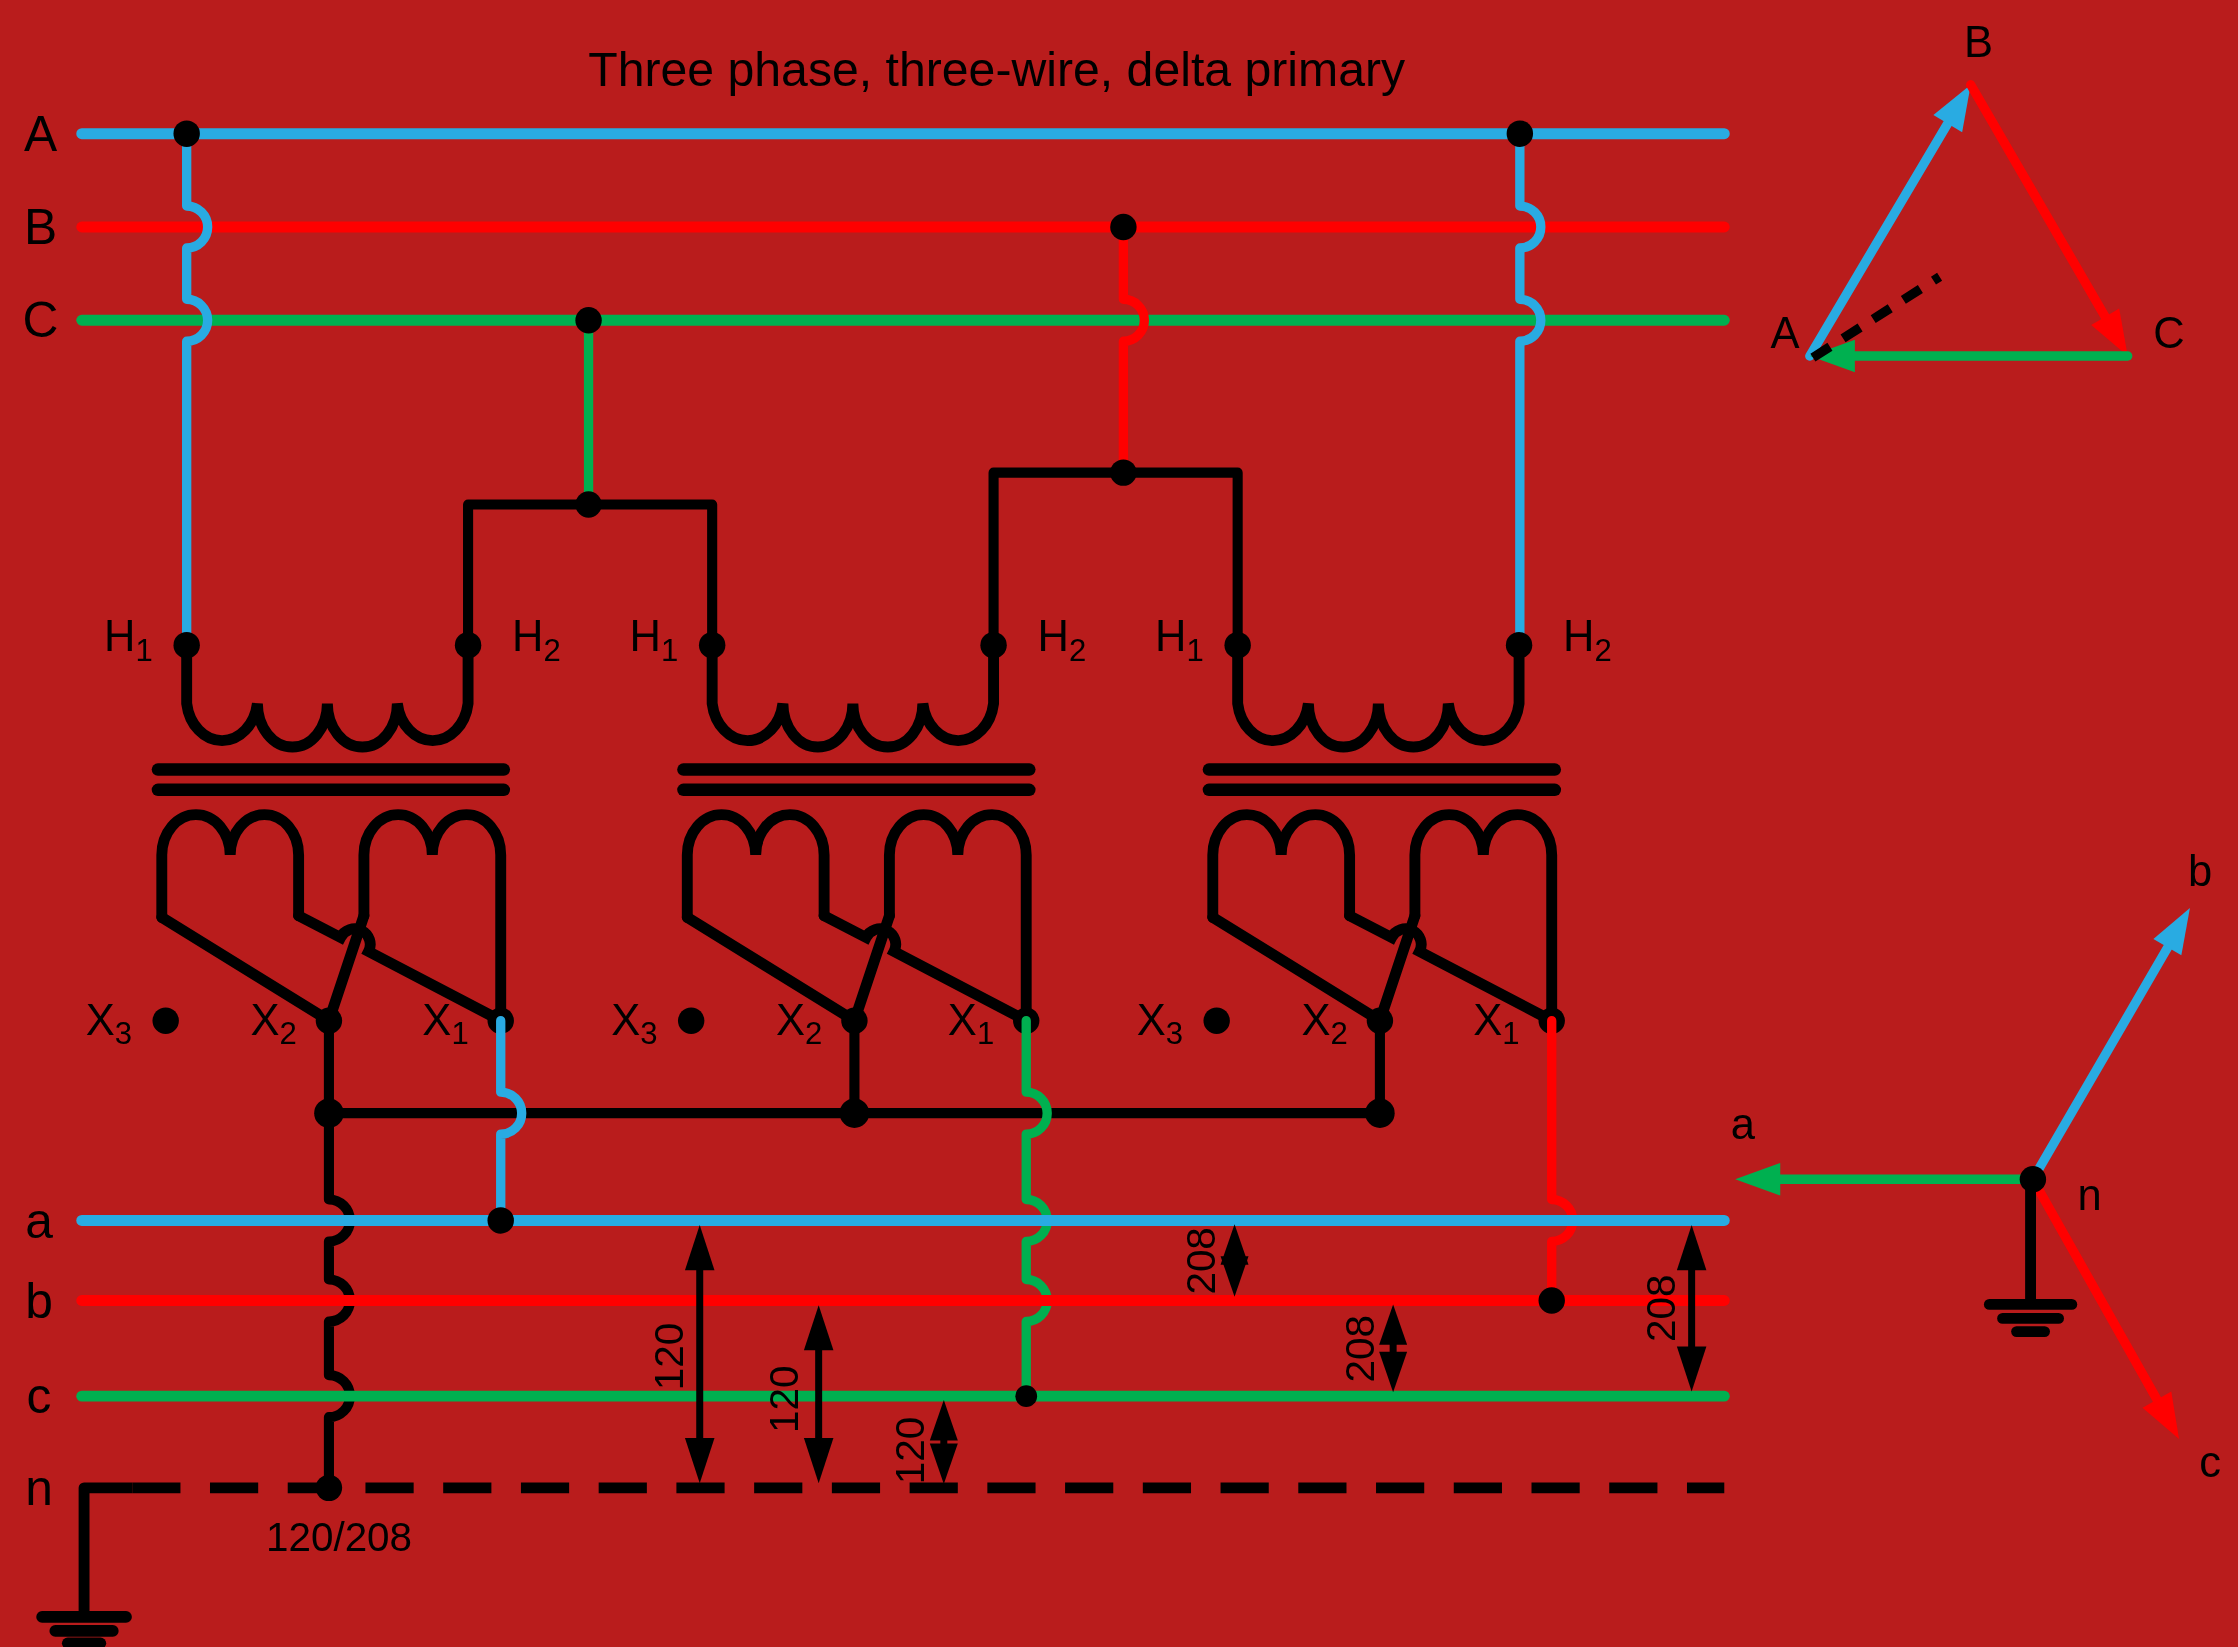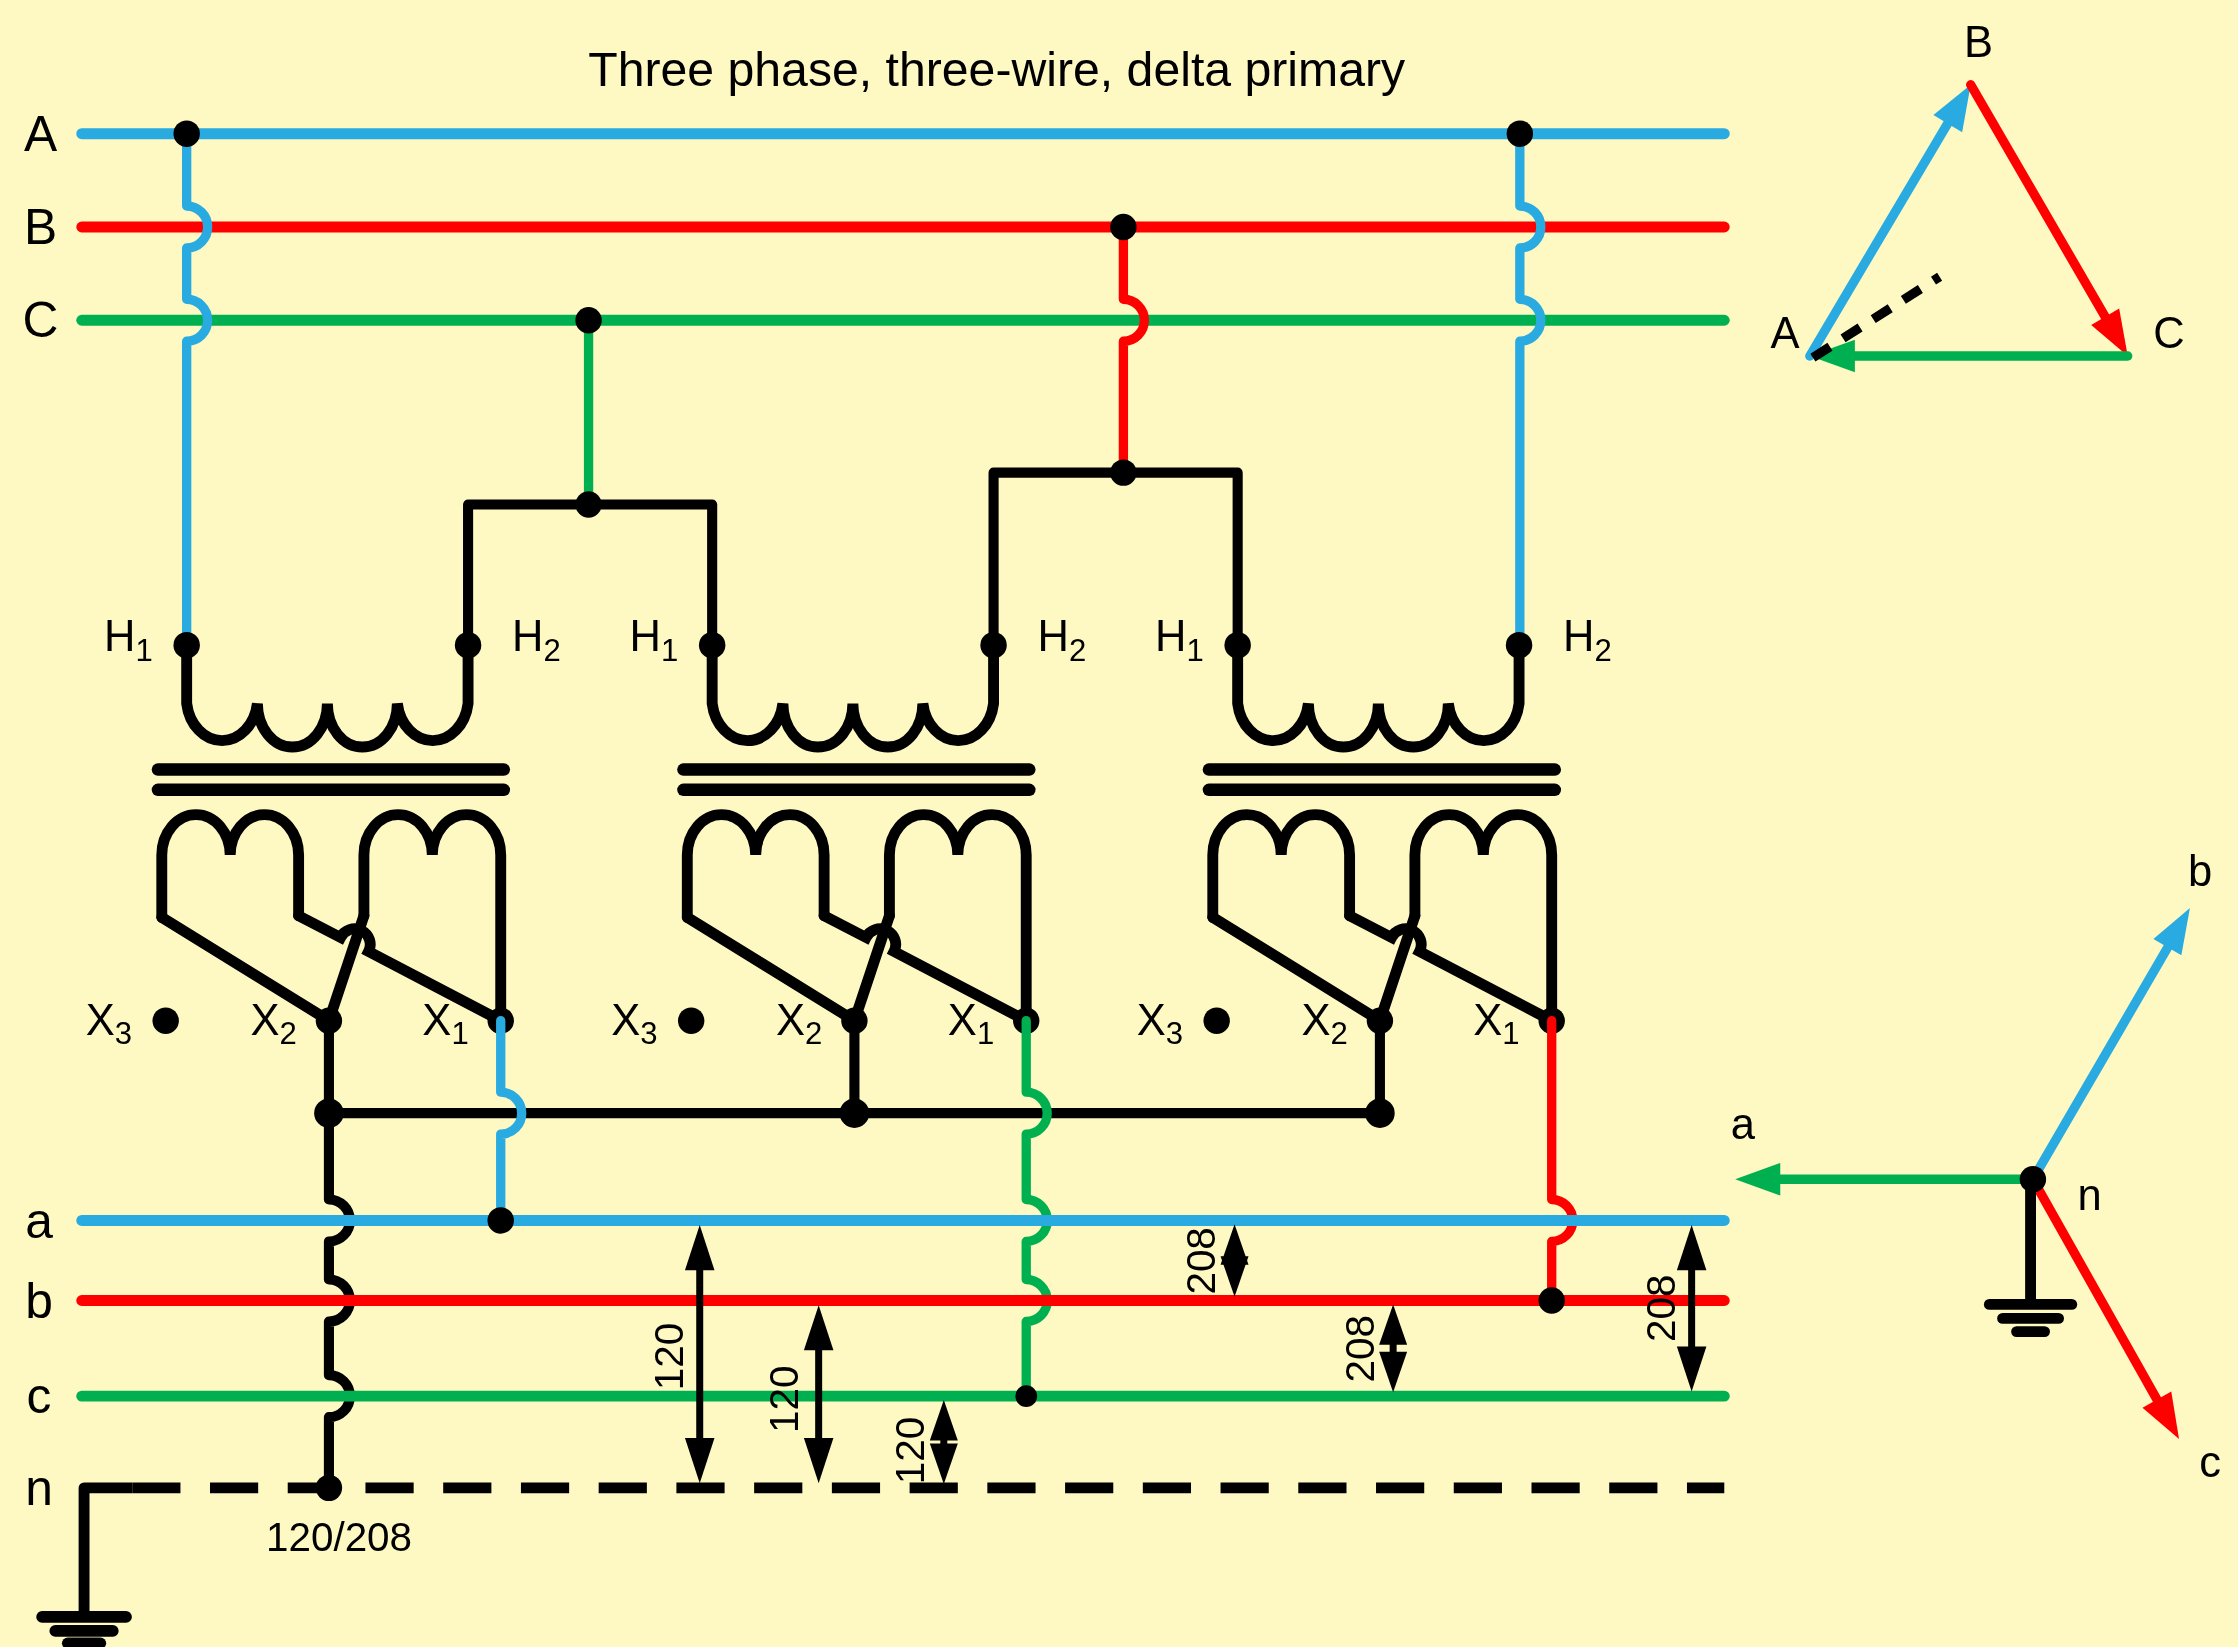--- a/index.html
+++ b/index.html
@@ -1,16 +1,16 @@
 <!DOCTYPE html>
 <html style="font-size:12.4px"><head>
 <meta charset="utf-8">
 <style>
   html,body{margin:0;padding:0;background:#ffffff;}
-  .stage{width:2239px;height:1648px;background:#fef9c3;position:relative;overflow:hidden;}
+  .stage{width:2239px;height:1648px;background:#b91c1c;position:relative;overflow:hidden;}
   svg{display:block;}
   text{font-family:"Liberation Sans","DejaVu Sans",sans-serif;fill:#000;}
   .title-text{font-size:62px;}
   .bus-label{font-size:64px;}
   .term-label{font-size:56px;}
   .term-sub{font-size:40px;}
   .dim-label{font-size:52px;}
   .phasor-label{font-size:56px;}
   .sys-label{font-size:52px;}
 </style>

